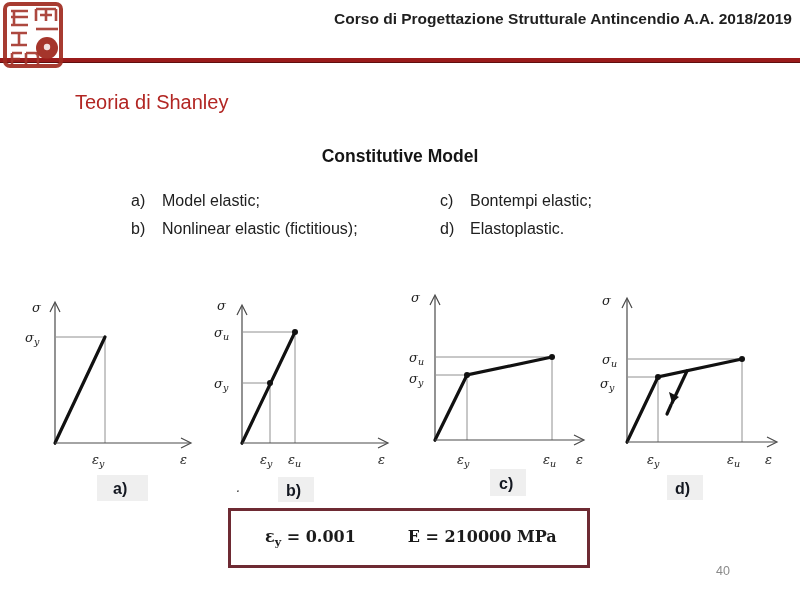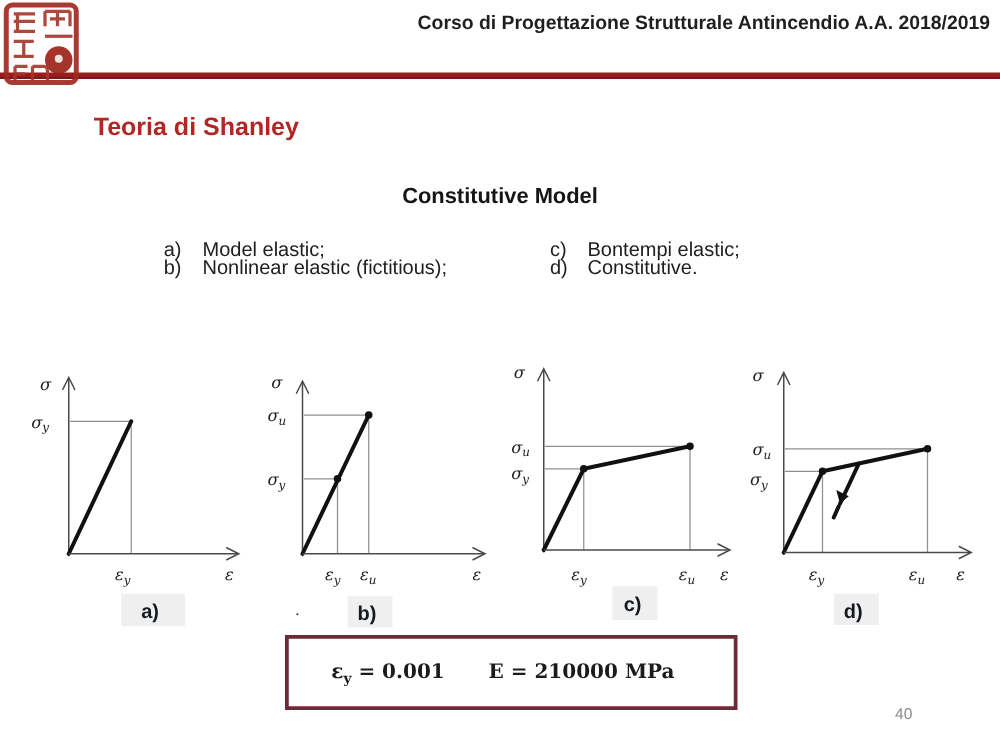--- a/index.html
+++ b/index.html
@@ -29,40 +29,40 @@
   }
   .seal {
     position: absolute;
     top: 1px; left: 2px;
     width: 62px; height: 70px;
   }
   
   .slide-title {
     position: absolute;
     top: 91px; left: 75px;
-    font-size: 20px; font-weight: 700;
+    font-size: 20px; font-weight: 400;
     color: #b22623;
   }
   .section-heading {
     position: absolute;
     top: 146px; left: 0;
     width: 800px;
     text-align: center;
     font-size: 17.5px; font-weight: 700;
     color: #151515;
   }
   .model-list { position: absolute; font-size: 16px; color: #202020; }
   .model-list .row { position: absolute; white-space: nowrap; }
   .model-list .marker { display: inline-block; }
   .list-left  { left: 131px; top: 192px; }
   .list-left  .marker { width: 31px; }
   .list-right { left: 440px; top: 192px; }
   .list-right .marker { width: 30px; }
   .row-0 { top: 0; }
-  .row-1 { top: 14px; }
+  .row-1 { top: 28px; }
   
   .diagram { position: absolute; top: 270px; }
   .dg-a { left: 0;   width: 200px; }
   .dg-b { left: 195px; width: 210px; }
   .dg-c { left: 395px; width: 205px; }
   .dg-d { left: 590px; width: 210px; }
   .ax   { stroke: #4a4a4a; stroke-width: 1.2; fill: none; }
   .thin { stroke: #909090; stroke-width: 1; fill: none; }
   .curve{ stroke: #111111; stroke-width: 3.2; fill: none; stroke-linecap: round; }
   .dot  { fill: #111111; }
@@ -91,21 +91,21 @@
     background: #ffffff;
     display: flex;
     align-items: center;
     font-family: "DejaVu Serif", serif;
     font-weight: 600;
     font-size: 16px;
     color: #1b1b1b;
   }
   .eq-col { display: flex; flex-direction: column; line-height: 1.45; }
   .eq-col-left  { margin-left: 34px; }
-  .eq-col-right { margin-left: 35px; }
+  .eq-col-right { margin-left: 52px; }
   .eq-line sub { font-size: 11px; }
   
   .page-number {
     position: absolute;
     left: 716px; top: 564px;
     font-size: 12.5px;
     color: #8a8a8a;
   }
 </style>
 </head>
@@ -139,21 +139,21 @@
   </div>
   <div class="row row-1">
     <span class="marker">b)</span><span>Nonlinear elastic (fictitious);</span>
   </div>
 </div>
 <div class="model-list list-right">
   <div class="row row-0">
     <span class="marker">c)</span><span>Bontempi elastic;</span>
   </div>
   <div class="row row-1">
-    <span class="marker">d)</span><span>Constitutive.</span>
+    <span class="marker">d)</span><span>Elastoplastic.</span>
   </div>
 </div>
 
 <svg class="diagram dg-a" width="200" height="235" viewBox="0 0 200 235">
   <text class="mlab" x="32" y="42"><tspan>σ</tspan></text>
   <line class="ax" x1="55" y1="175" x2="55" y2="33"></line>
   <polyline class="ax" points="50,42 55,32 60,42"></polyline>
   <text class="mlab" x="25" y="72"><tspan>σ</tspan><tspan class="msub" dy="3">y</tspan></text>
   <line class="thin" x1="56" y1="67" x2="105" y2="67"></line>
   <line class="thin" x1="105" y1="67" x2="105" y2="173"></line>

